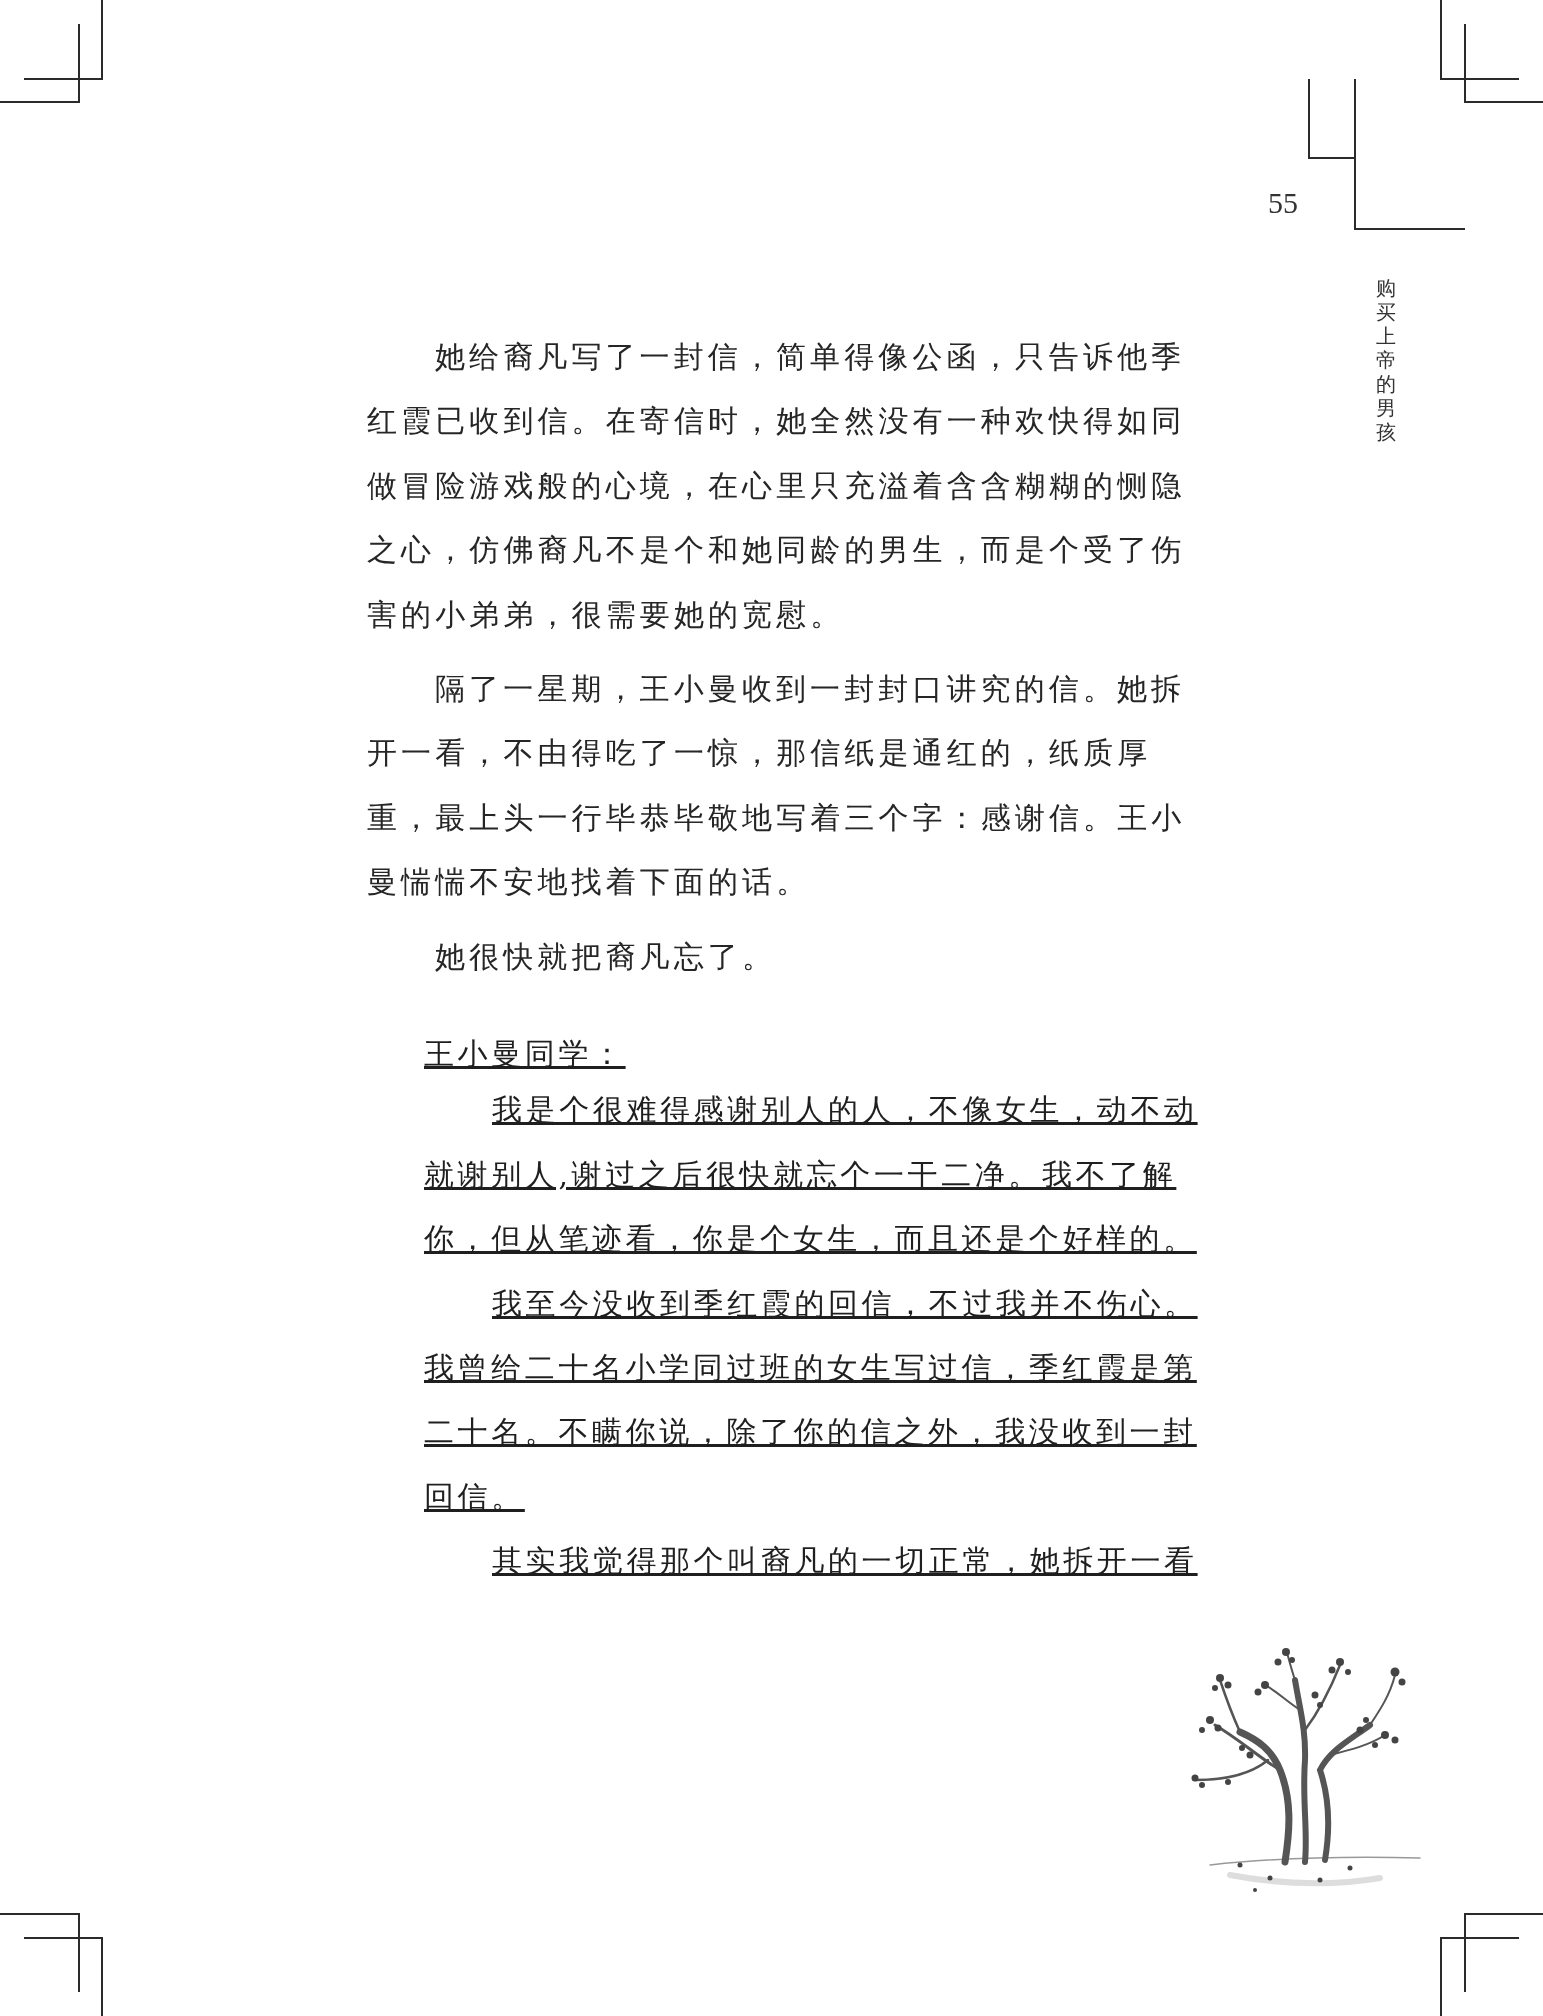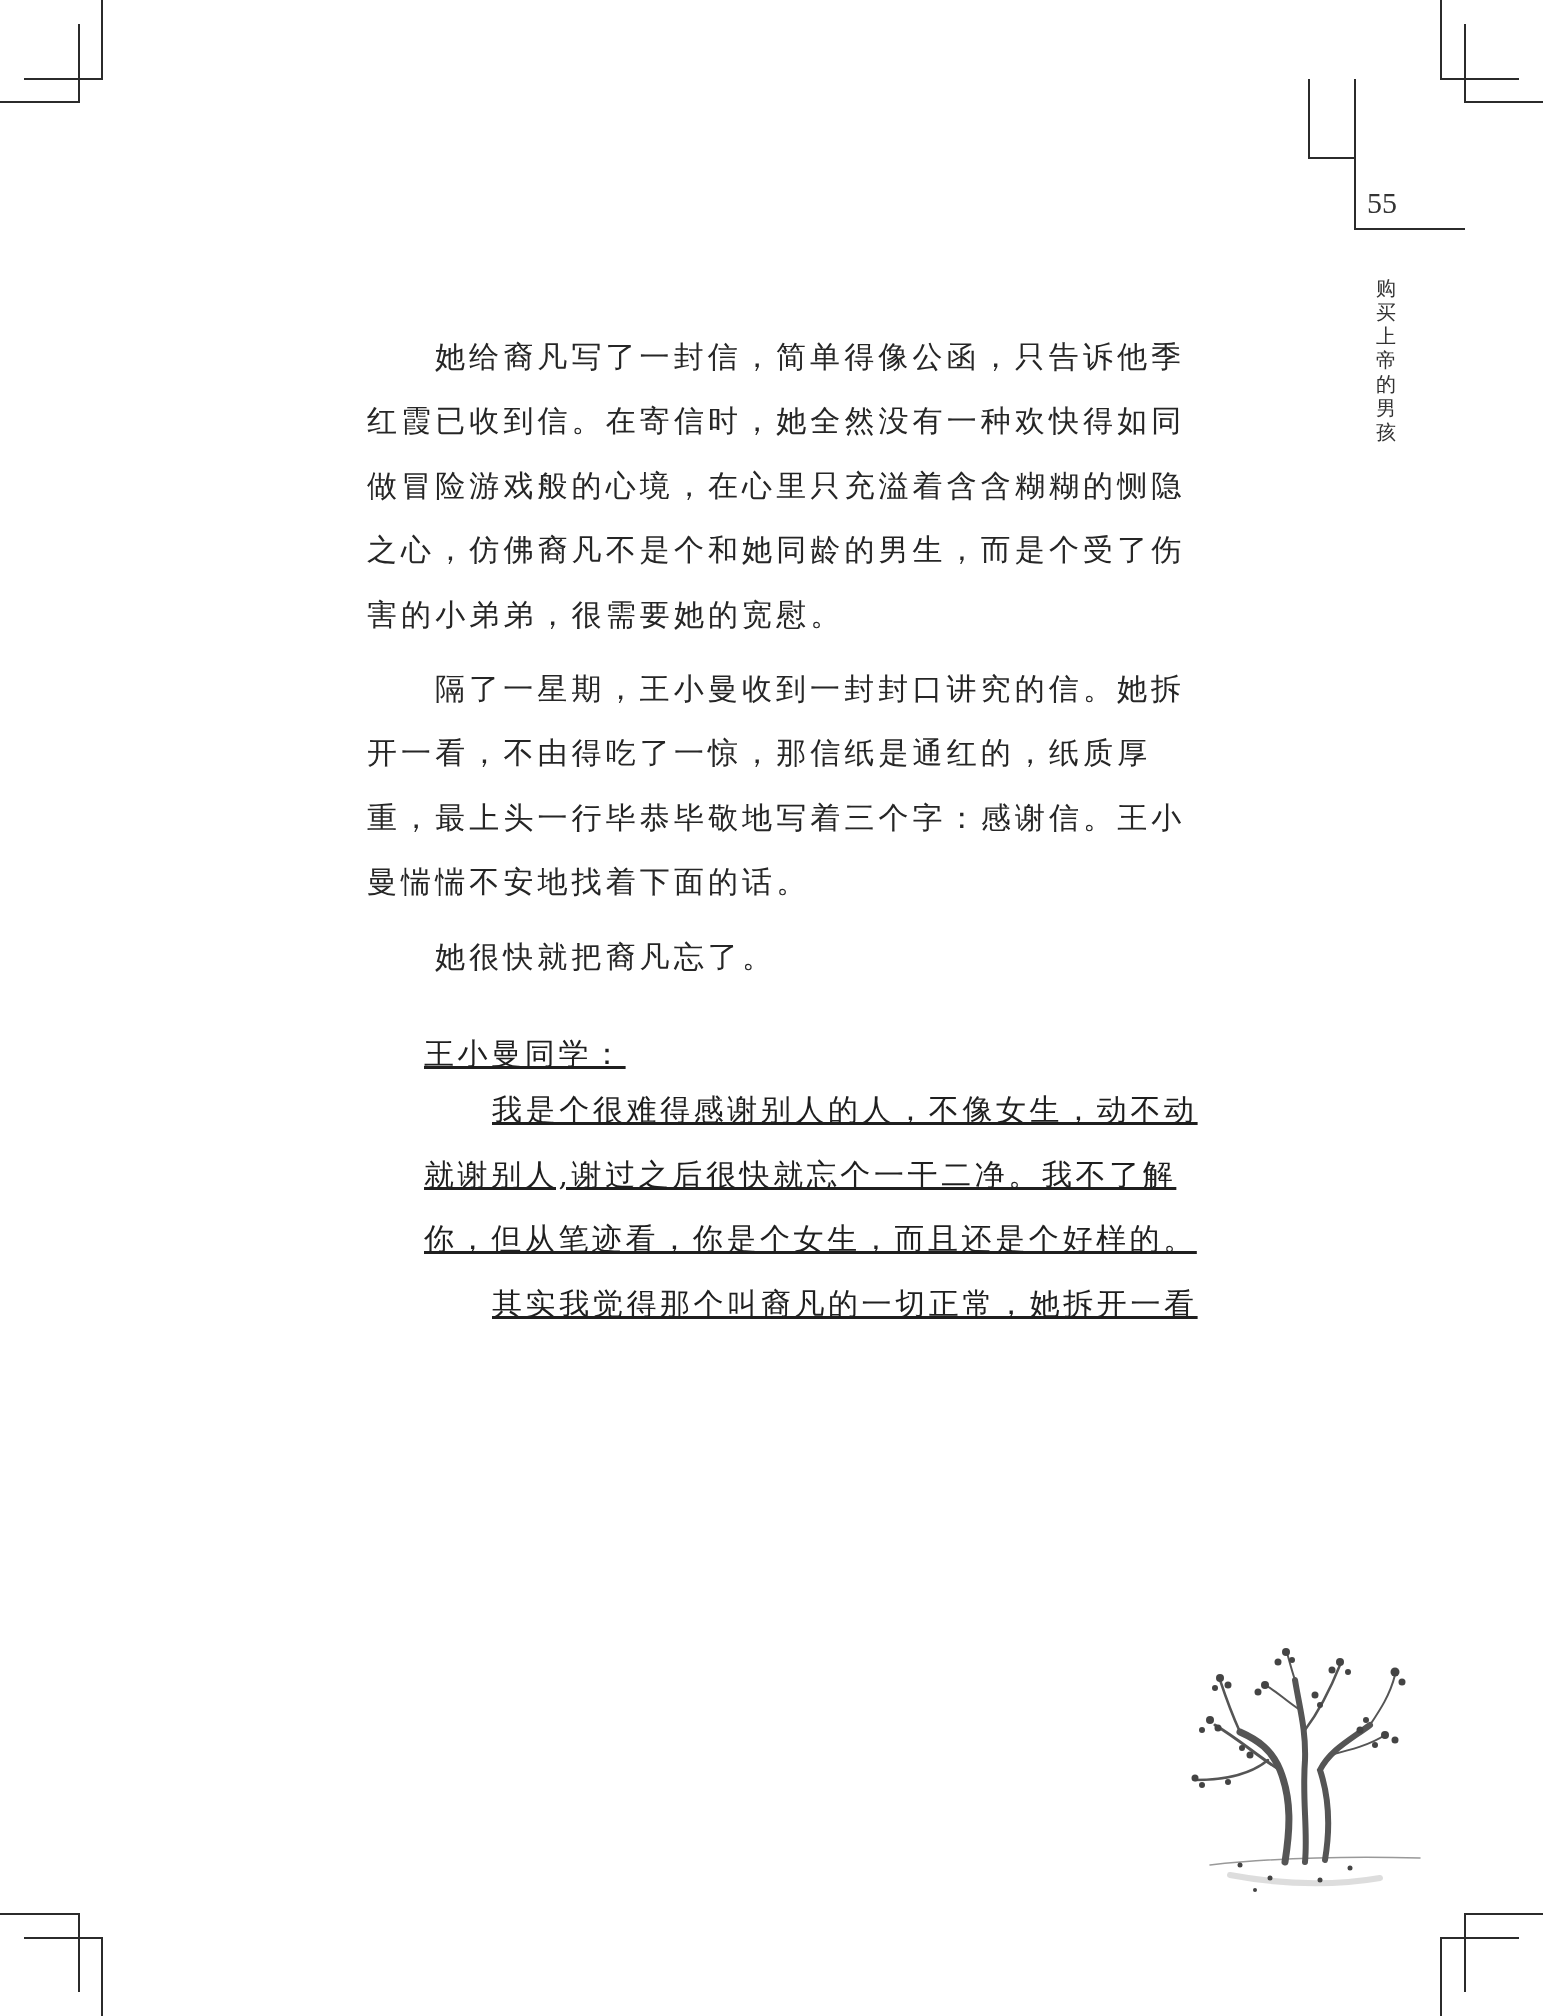--- a/index.html
+++ b/index.html
@@ -1,20 +1,20 @@
 <!DOCTYPE html>
 <html><head>
 <meta charset="utf-8">
 <style>
   html, body { margin:0; padding:0; background:#ffffff; }
   body { width:1543px; height:2016px; position:relative; overflow:hidden; font-family:"DejaVu Sans", sans-serif; color:#262626; }
   .ln { position:absolute; background:#2b2b2b; }
   .h { height:2px; }
   .v { width:2px; }
-  .page-num { position:absolute; left:1367px; top:186px; font-family:"Liberation Serif", serif; font-size:30px; color:#333; letter-spacing:0px; }
+  .page-num { position:absolute; left:1268px; top:186px; font-family:"Liberation Serif", serif; font-size:30px; color:#333; letter-spacing:0px; }
   .side-title { position:absolute; left:1374px; top:276px; width:24px; font-size:20px; line-height:24px; color:#333; text-align:center; }
   .side-title span { display:block; }
   .body { position:absolute; left:357px; top:315px; width:870px; font-size:30px; line-height:64.4px; letter-spacing:4.1px; }
   .body p { margin:10px; text-indent:0; }
   .body p.ind { text-indent:68px; }
   .letter { position:absolute; left:424px; top:1022px; width:800px; font-family:"DejaVu Serif", serif; font-size:30px; line-height:64.4px; letter-spacing:3.6px; color:#1f1f1f; }
   .letter p { margin:0;text-decoration:underline; }
   .letter p.ind { text-indent:68px; }
   .letter .salutation { margin-bottom:-8px; }
   .tree { position:absolute; left:1180px; top:1640px; width:270px; height:280px; }
@@ -61,20 +61,21 @@
 
 <div class="body">
   <p class="ind">她给裔凡写了一封信，简单得像公函，只告诉他季红霞已收到信。在寄信时，她全然没有一种欢快得如同做冒险游戏般的心境，在心里只充溢着含含糊糊的恻隐之心，仿佛裔凡不是个和她同龄的男生，而是个受了伤害的小弟弟，很需要她的宽慰。</p>
   <p class="ind">隔了一星期，王小曼收到一封封口讲究的信。她拆开一看，不由得吃了一惊，那信纸是通红的，纸质厚重，最上头一行毕恭毕敬地写着三个字：感谢信。王小曼惴惴不安地找着下面的话。</p>
   <p class="ind">她很快就把裔凡忘了。</p>
 </div>
 
 <div class="letter">
   <p class="salutation">王小曼同学：</p>
   <p class="ind">我是个很难得感谢别人的人，不像女生，动不动就谢别人,谢过之后很快就忘个一干二净。我不了解你，但从笔迹看，你是个女生，而且还是个好样的。</p>
+  <p class="ind">我至今没收到季红霞的回信，不过我并不伤心。我曾给二十名小学同过班的女生写过信，季红霞是第二十名。不瞒你说，除了你的信之外，我没收到一封回信。</p>
   <p class="ind">其实我觉得那个叫裔凡的一切正常，她拆开一看</p>
 </div>
 
 <svg class="tree" viewBox="0 0 270 280" xmlns="http://www.w3.org/2000/svg">
   <g fill="none" stroke="#555" stroke-linecap="round">
 
     <path d="M30 225 Q120 215 240 218" stroke="#999" stroke-width="1.5"></path>
     <path d="M50 235 Q130 250 200 238" stroke="#bbb" stroke-width="6" opacity="0.5"></path>
 
     <path d="M105 222 C110 190 112 160 100 130 C92 110 78 100 60 92" stroke-width="7"></path>

